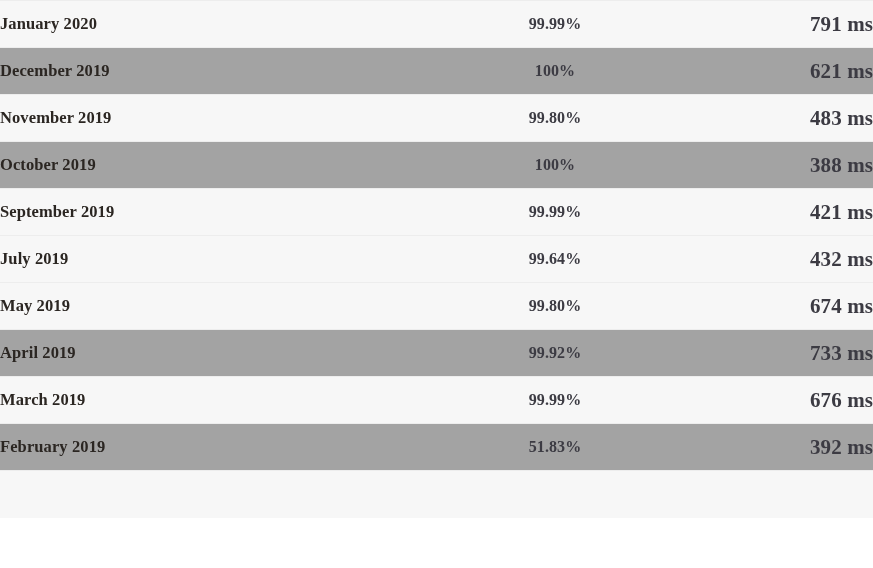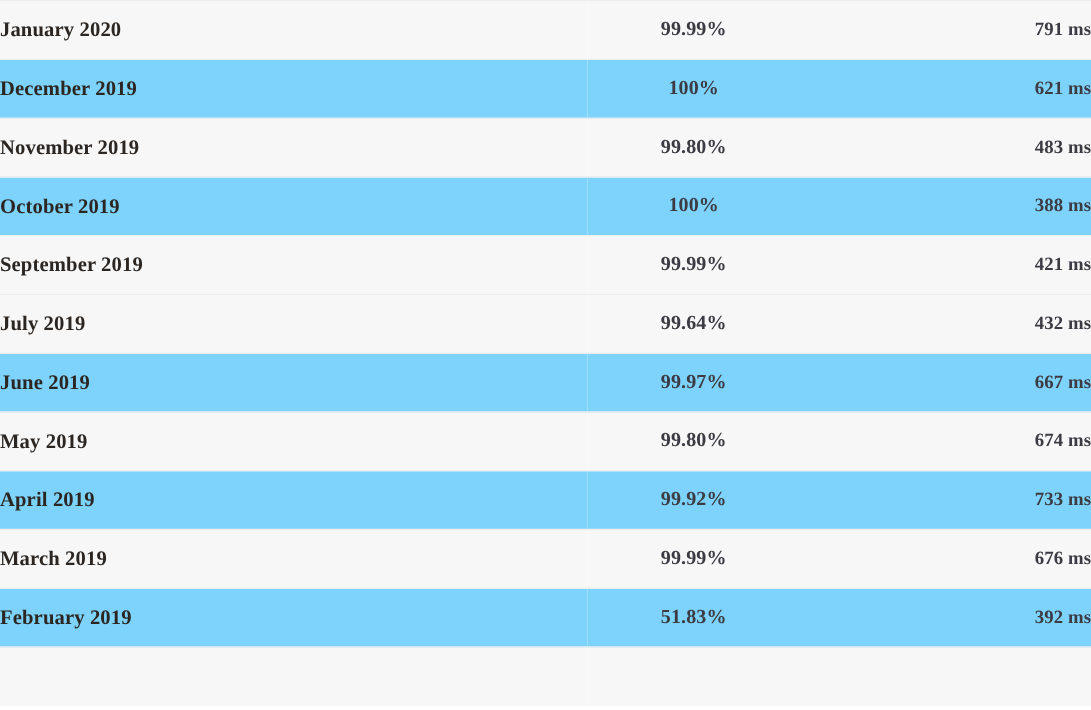--- a/index.html
+++ b/index.html
@@ -21,21 +21,21 @@
     border-collapse: collapse;
     table-layout: fixed;
   }
 
   #uptime-table tr {
     height: 47px;
   }
 
   
   #uptime-table tr.row-odd  { background: #f7f7f7; }
-  #uptime-table tr.row-even { background: #7dd3fc; }
+  #uptime-table tr.row-even { background: #a3a3a3; }
 
   #uptime-table td {
     border-top: 1px solid #ededed;
     padding: 0;
     vertical-align: middle;
     font-weight: bold;
     line-height: 1;
   }
 
   
@@ -60,21 +60,21 @@
     font-size: 16px;
     letter-spacing: 0.1px;
   }
 
   
   .col-response {
     width: 233px;
     text-align: right;
     padding-right: 17px;
     color: #3c3b43;
-    font-size: 15px;
+    font-size: 21px;
     letter-spacing: 0.1px;
     margin-top: 45px;
   }
 
   
   .row-partial td { height: 47px; }
 </style>
 </head>
 <body>
 
@@ -103,25 +103,20 @@
       <tr class="row-odd">
         <td class="col-month"><a class="month-link">September 2019</a></td>
         <td class="col-uptime">99.99%</td>
         <td class="col-response">421 ms</td>
       </tr>
       <tr class="row-odd">
         <td class="col-month"><a class="month-link">July 2019</a></td>
         <td class="col-uptime">99.64%</td>
         <td class="col-response">432 ms</td>
       </tr>
-      <tr class="row-even">
-        <td class="col-month"><a class="month-link">June 2019</a></td>
-        <td class="col-uptime">99.97%</td>
-        <td class="col-response">667 ms</td>
-      </tr>
       <tr class="row-odd">
         <td class="col-month"><a class="month-link">May 2019</a></td>
         <td class="col-uptime">99.80%</td>
         <td class="col-response">674 ms</td>
       </tr>
       <tr class="row-even">
         <td class="col-month"><a class="month-link">April 2019</a></td>
         <td class="col-uptime">99.92%</td>
         <td class="col-response">733 ms</td>
       </tr>

